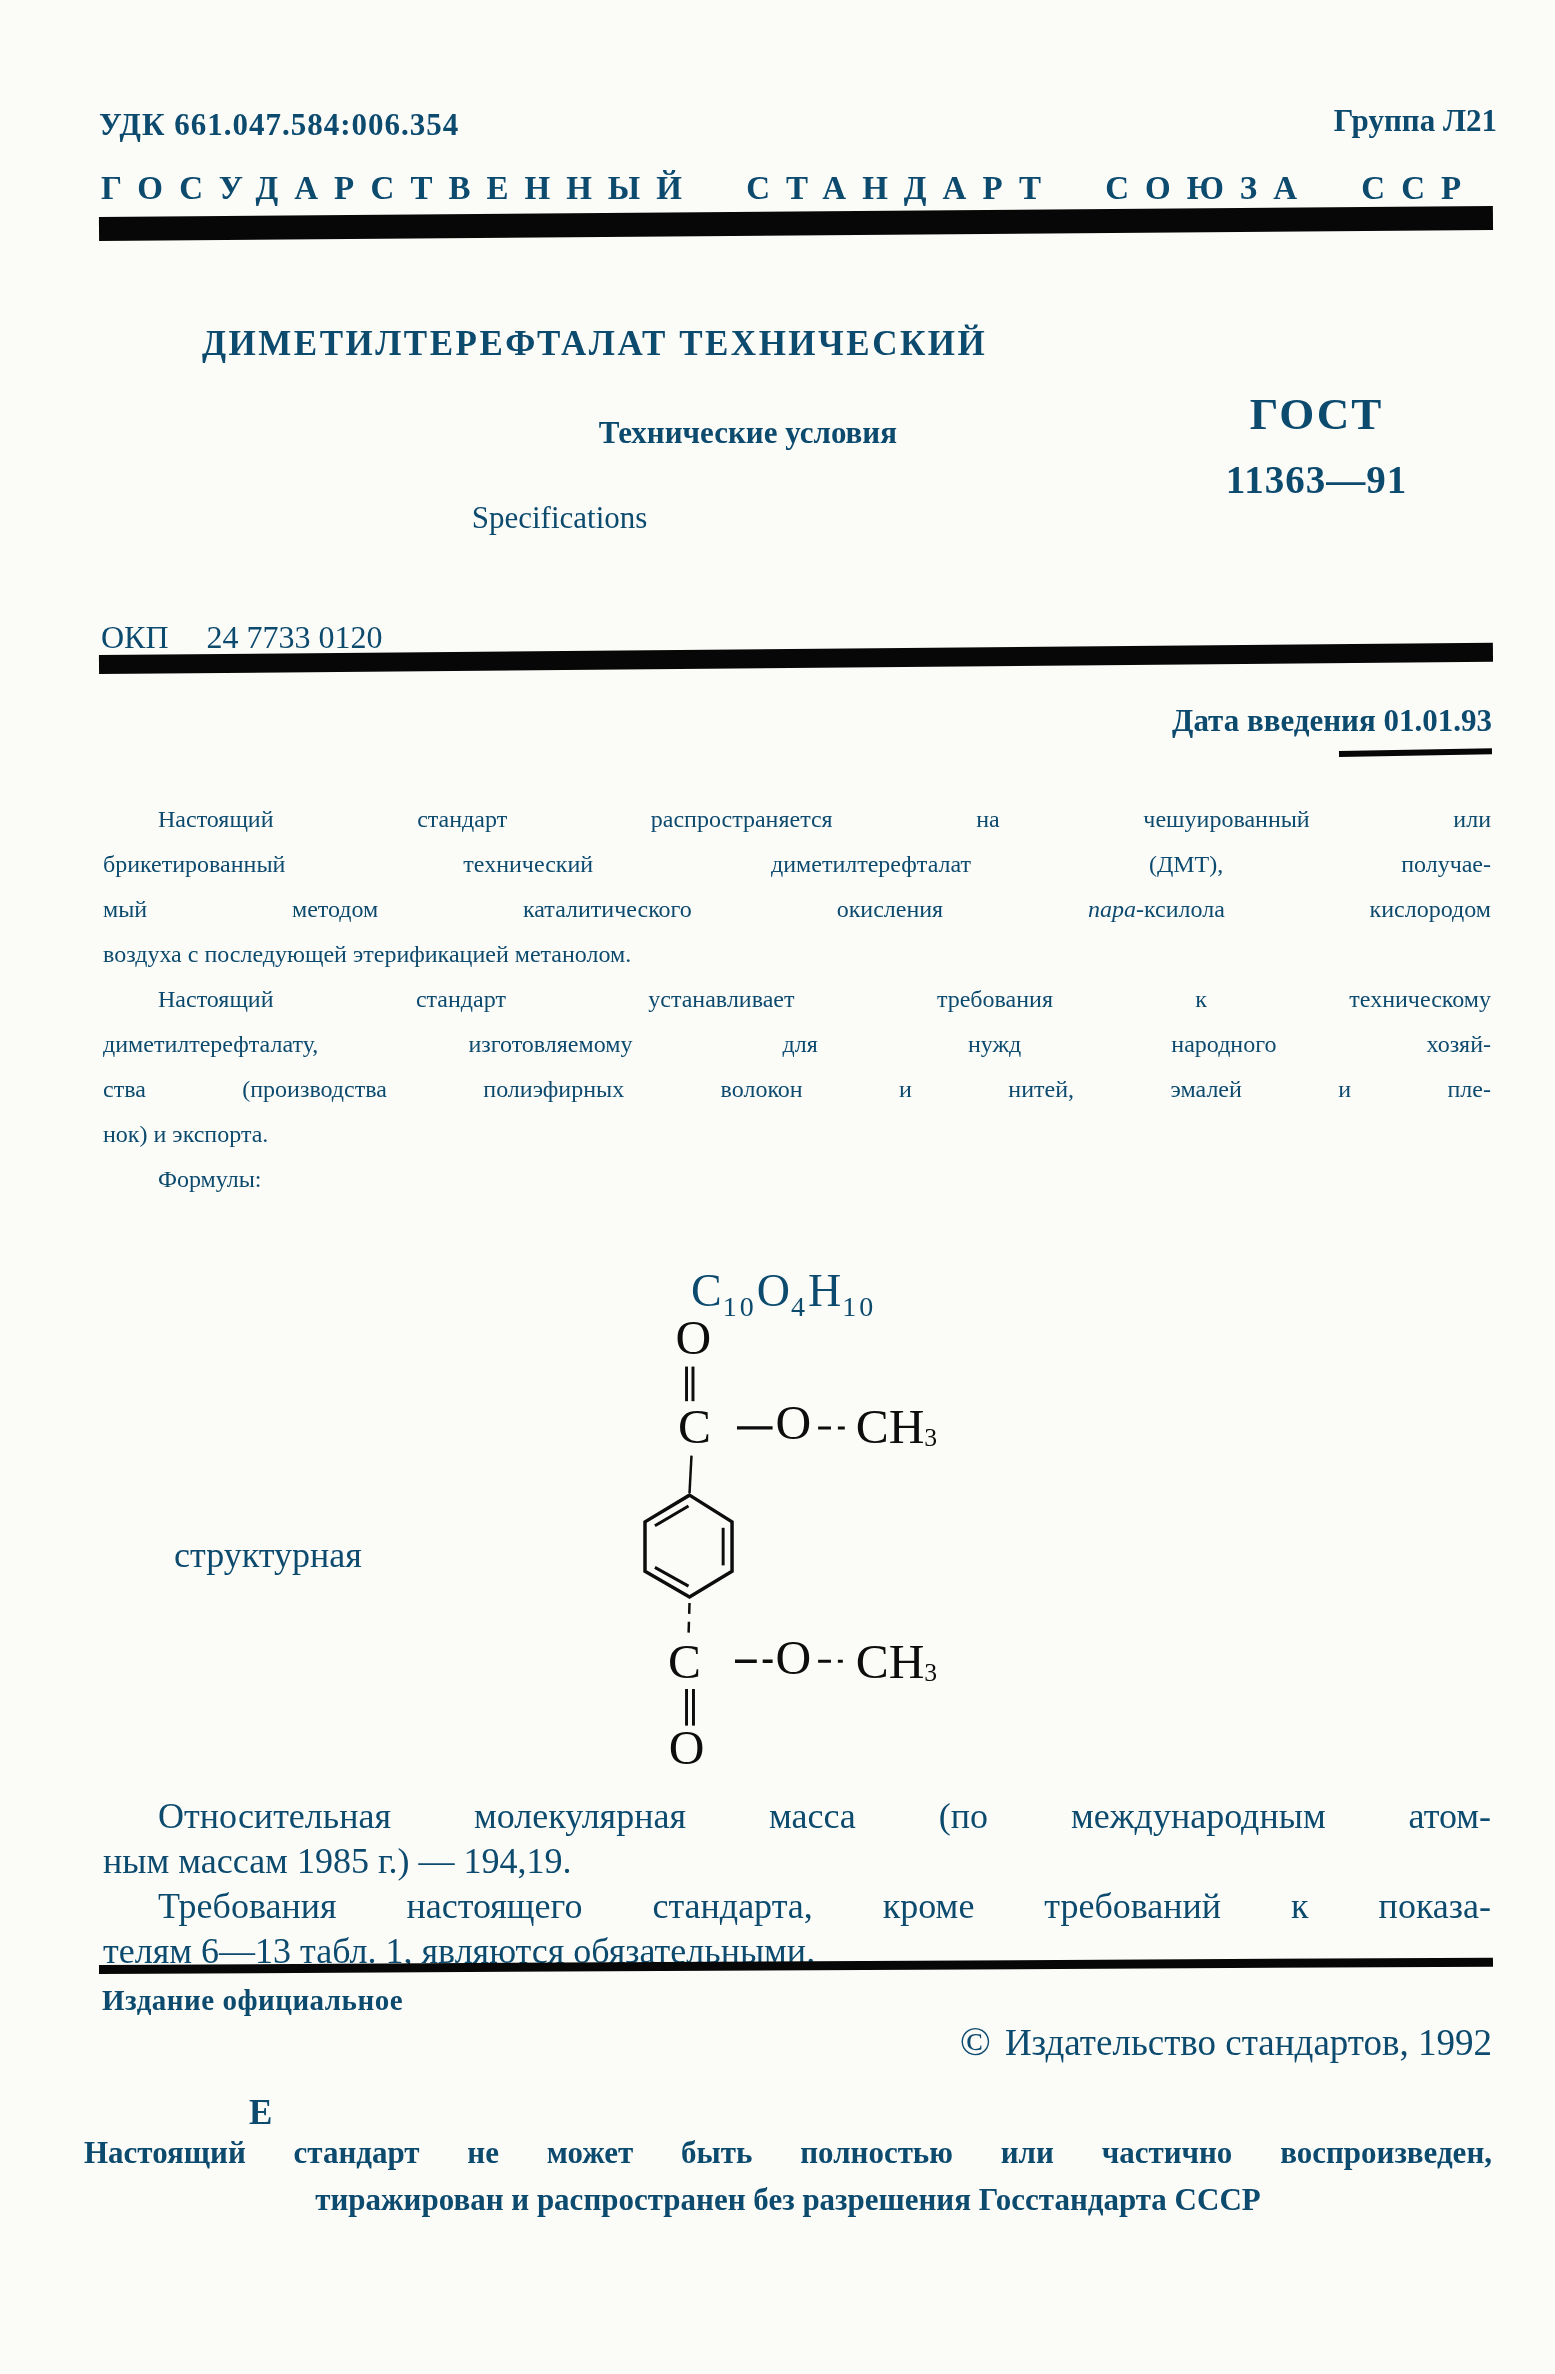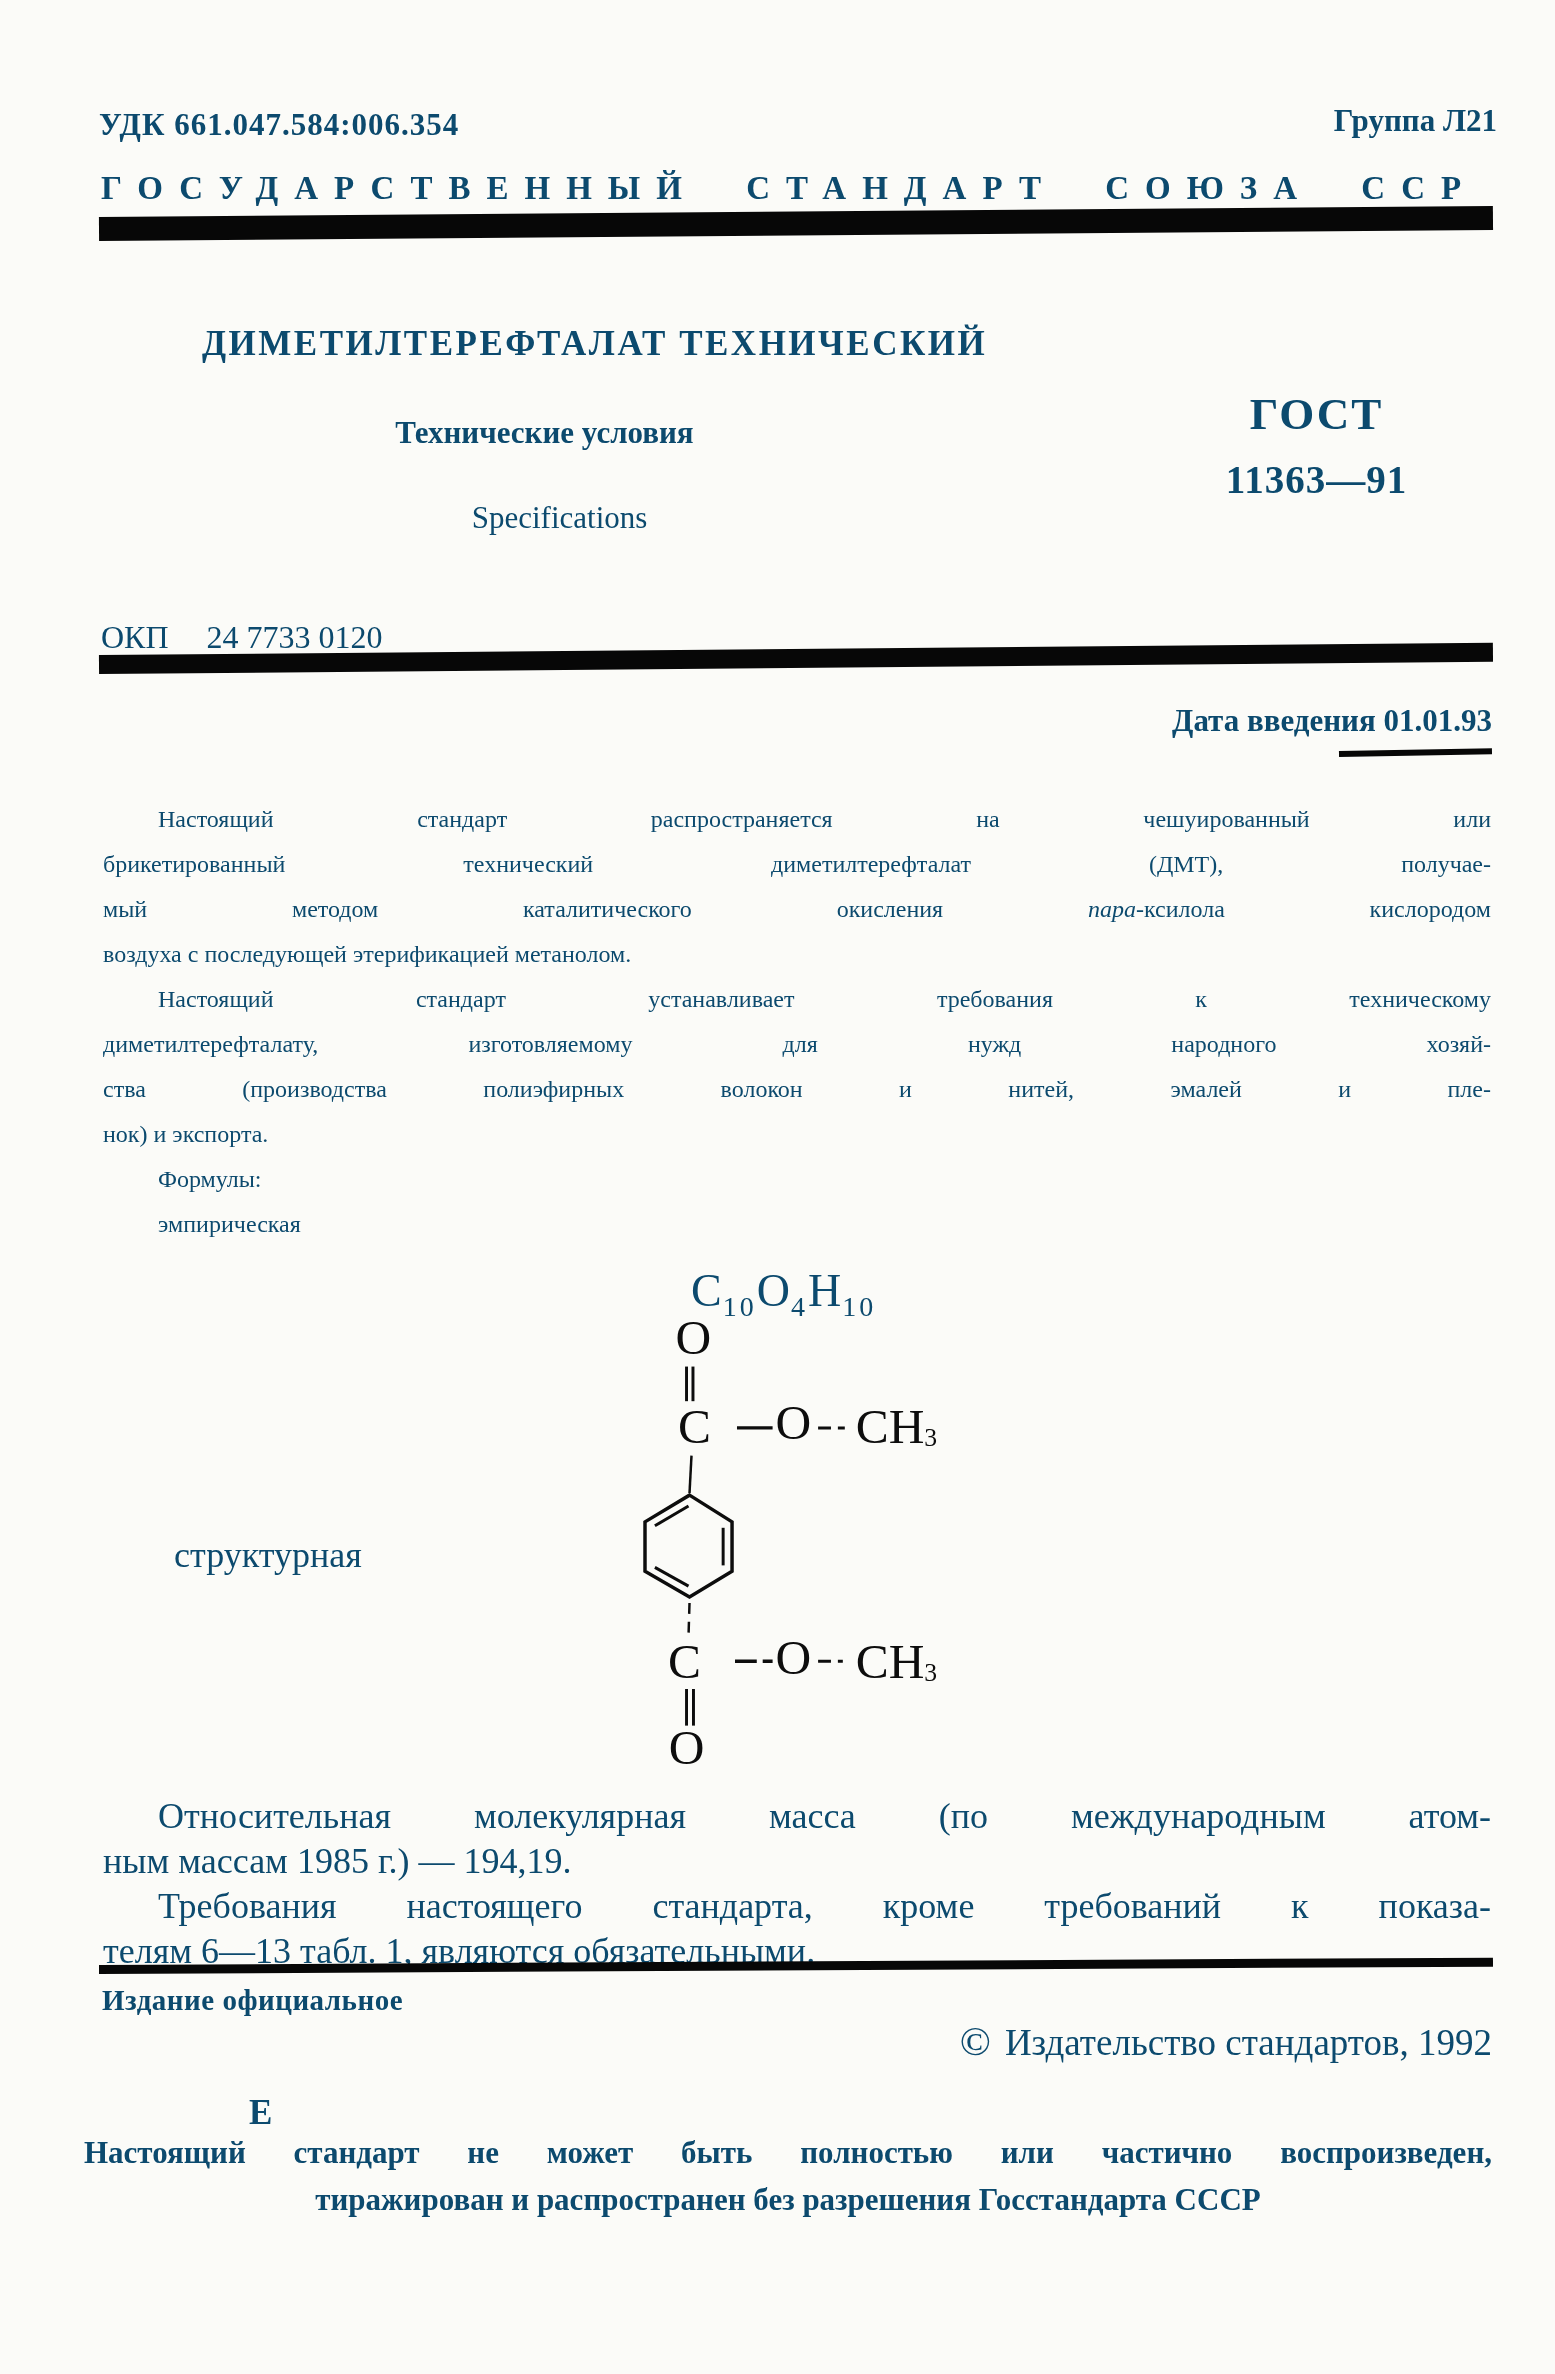--- a/index.html
+++ b/index.html
@@ -15,21 +15,21 @@
   .udk{left:99px; top:107px; font-size:31px; font-weight:bold; letter-spacing:1px;}
   .group{right:58px; top:103px; font-size:31px; font-weight:bold;}
   .std-heading{
     left:101px; top:170px; width:1394px; font-size:33px; font-weight:bold;
     letter-spacing:16px; word-spacing:24px; white-space:nowrap;
   }
   .bar1{left:99px; top:217px; width:1394px; height:24px; background:#070707;
         transform:rotate(-0.45deg); transform-origin:left center;}
 
   .doc-title{left:202px; top:324px; font-size:35px; font-weight:bold; letter-spacing:2.5px;}
-  .subtitle{left:198px; top:415px; width:693px; text-align:center; font-size:31px; font-weight:bold;}
+  .subtitle{left:204px; top:415px; width:693px; text-align:right; font-size:31px; font-weight:bold;}
   .gost-block{left:1168px; top:388px; width:297px; text-align:center;}
   .gost-label{font-size:45px; font-weight:bold; letter-spacing:2px;}
   .gost-number{font-size:39px; font-weight:bold; margin-top:17px; letter-spacing:1px;}
   .title-en{left:213px; top:499px; width:693px; text-align:center; font-size:31px; line-height:37px;}
 
   .okp{left:101px; top:619px; font-size:32px;}
   .okp-code{margin-left:38px;}
   .bar2{left:99px; top:655px; width:1394px; height:19px; background:#070707;
         transform:rotate(-0.5deg); transform-origin:left center;}
 
@@ -98,21 +98,20 @@
   <div class="abs bodyblock">
     <div class="jl ind">Настоящий стандарт распространяется на чешуированный или</div>
     <div class="jl">брикетированный технический диметилтерефталат (ДМТ), получае-</div>
     <div class="jl"><span>мый методом каталитического окисления </span><span class="it">пара</span><span>-ксилола кислородом</span></div>
     <div>воздуха с последующей этерификацией метанолом.</div>
     <div class="jl ind">Настоящий стандарт устанавливает требования к техническому</div>
     <div class="jl">диметилтерефталату, изготовляемому для нужд народного хозяй-</div>
     <div class="jl">ства (производства полиэфирных волокон и нитей, эмалей и пле-</div>
     <div>нок) и экспорта.</div>
     <div class="ind">Формулы:</div>
-    <div class="ind">эмпирическая</div>
   </div>
 
   <div class="abs empirical">
     <span>C</span><sub>10</sub><span>O</span><sub>4</sub><span>H</span><sub>10</sub>
   </div>
 
   <div class="abs struct-label">структурная</div>
 
   <svg class="abs struct-svg" width="455" height="495" viewBox="0 0 460 500">
 

